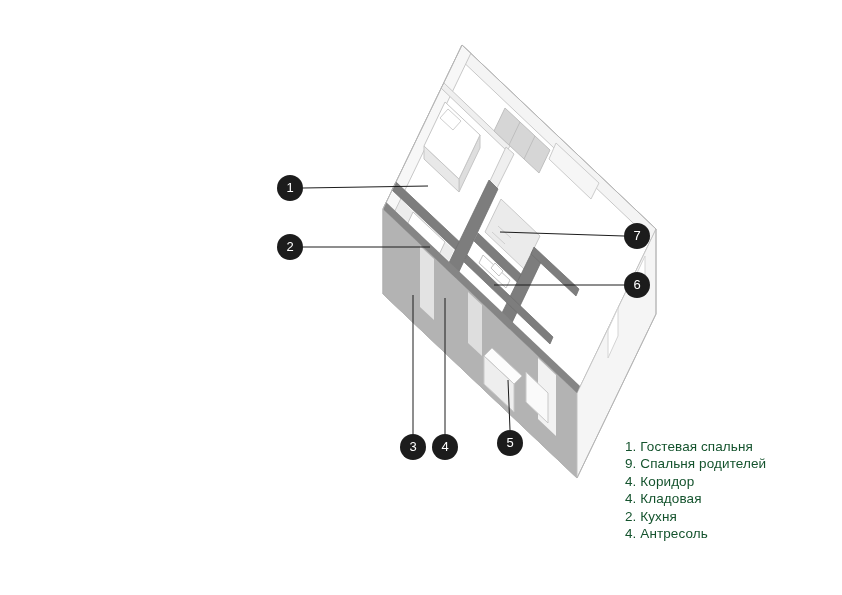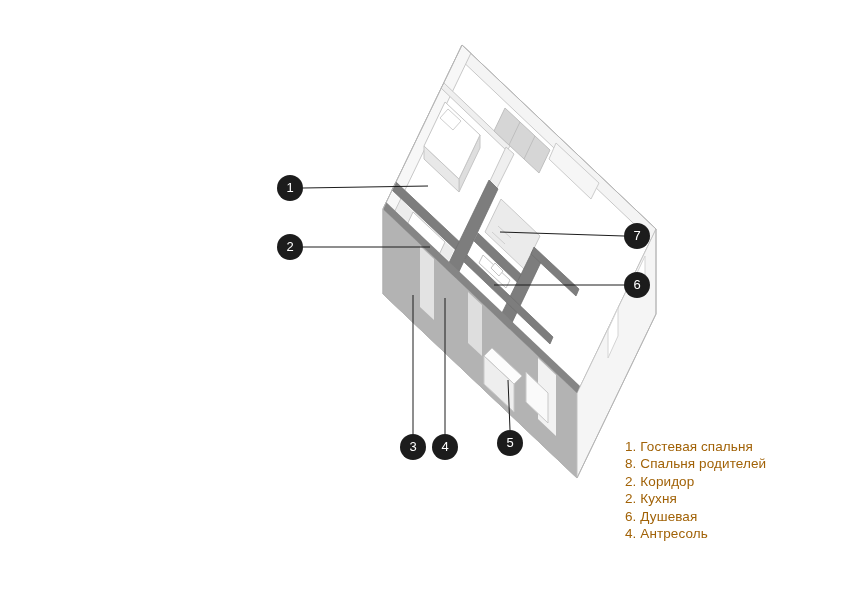--- a/index.html
+++ b/index.html
@@ -18,21 +18,21 @@
     background:#1c1c1c;
     color:#ffffff;
     font-size:13px;
     line-height:26px;
     text-align:center;
     user-select:none;
   }
   .legend{
     position:absolute;
     left:625px;top:438px;
-    color:#a16207;
+    color:#14532d;
     font-size:13.5px;
     line-height:17.4px;
     letter-spacing:0.1px;
   }
   .legend-row{white-space:nowrap;}
 </style>
 </head>
 <body>
 
 <div class="canvas">
@@ -126,20 +126,20 @@
   <div class="badge" style="left:277px;top:175px">1</div>
   <div class="badge" style="left:277px;top:234px">2</div>
   <div class="badge" style="left:400px;top:434px">3</div>
   <div class="badge" style="left:432px;top:434px">4</div>
   <div class="badge" style="left:497px;top:430px">5</div>
   <div class="badge" style="left:624px;top:272px">6</div>
   <div class="badge" style="left:624px;top:223px">7</div>
 
   <div class="legend">
     <div class="legend-row">1. Гостевая спальня</div>
-    <div class="legend-row">8. Спальня родителей</div>
-    <div class="legend-row">2. Коридор</div>
+    <div class="legend-row">9. Спальня родителей</div>
+    <div class="legend-row">4. Коридор</div>
+    <div class="legend-row">4. Кладовая</div>
     <div class="legend-row">2. Кухня</div>
-    <div class="legend-row">6. Душевая</div>
     <div class="legend-row">4. Антресоль</div>
   </div>
 
 </div>
 
 </body></html>

